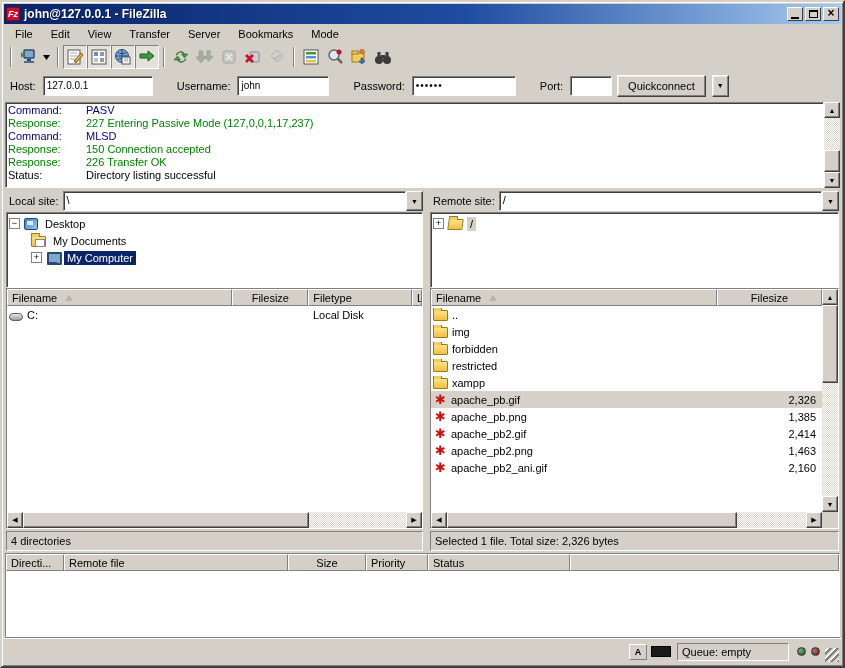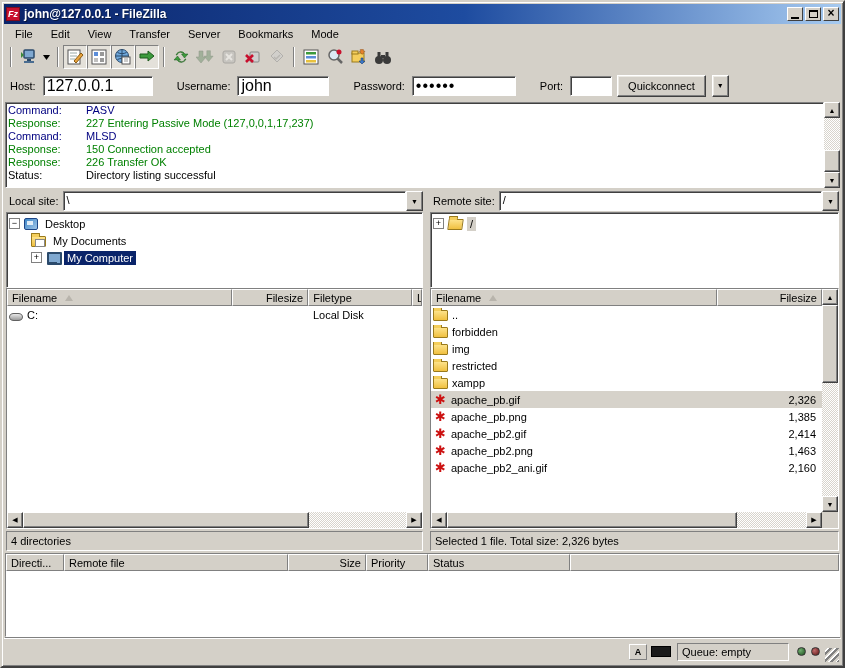--- a/index.html
+++ b/index.html
@@ -48,21 +48,21 @@
     border:1px solid transparent; background:transparent;
   }
   .tb-btn.pressed { border-color:#808080 #fff #fff #808080; background:#E4E1DA; }
   .tb-btn.dropdown { width:13px; }
   .tb-btn svg { display:block; }
   .dim { opacity:.45; filter:grayscale(60%); }
   
   .qcbar { height:29px; flex:0 0 29px; display:flex; align-items:center; padding-left:6px; gap:5px; }
   .qc-label { margin-right:2px; }
   .field {
-    background:#fff; height:20px; padding:2px 3px; font-size:16px;
+    background:#fff; height:20px; padding:2px 3px; font-size:10px;
     border:1px solid; border-color:#808080 #fff #fff #808080;
     box-shadow:inset 1px 1px 0 #404040; outline:none;
     font-family:"Liberation Sans","DejaVu Sans",sans-serif;
   }
   .f-host { width:110px; } .f-user { width:92px; }
   .f-pass { width:104px; letter-spacing:1px; } .f-port { width:42px; }
   .qc-btn {
     height:22px; padding:0 10px; background:#D4D0C8; font-size:11px;
     border:1px solid; border-color:#fff #404040 #404040 #fff;
     box-shadow:inset -1px -1px 0 #808080, inset 1px 1px 0 #ECEAE4;
@@ -148,21 +148,21 @@
   .ic-splat { color:#CC1111; font-size:13px; line-height:13px; width:15px; text-align:center; margin-right:3px; }
   
   .listwrap { flex:1; display:flex; margin:0 1px; min-height:0;border-radius:21px; }
   .listgrid { flex:1; display:flex; flex-direction:column; min-width:0;
     border:1px solid; border-color:#808080 #fff #fff #808080; }
   .listheader { height:17px; flex:0 0 17px; display:flex; background:#D4D0C8; overflow:hidden; }
   .col-h {
     display:flex; align-items:center; padding:0 4px; background:#D4D0C8;
     border:1px solid; border-color:#fff #808080 #808080 #fff; white-space:nowrap; overflow:hidden;
   }
-  .col-h.right { justify-content:flex-end; }
+  .col-h.right { justify-content:center; }
   .sort-arrow { width:0; height:0; margin-left:8px; border-left:4px solid transparent;
     border-right:4px solid transparent; border-bottom:6px solid #b8b4ac; }
   .listbody { flex:1; background:#fff; overflow:hidden; }
   .file-row { height:17px; display:flex; align-items:center; padding-left:2px; white-space:nowrap; }
   .file-row.selected { background:#D6D2CA; }
   .cell-name { flex:1; overflow:hidden; display:flex; align-items:center; }
   .cell-size { text-align:right; padding-right:6px; }
   .rm-size { width:104px; flex:0 0 104px; }
   .corner { width:16px; height:16px; background:#D4D0C8; }
   .statusline { height:20px; flex:0 0 20px; margin:2px 1px 0 1px; display:flex; align-items:center;
@@ -530,28 +530,28 @@
                 <div class="file-row">
                     <span class="cell-name">
                       <span class="ic ic-folder"></span>
                       <span>..</span>
                     </span>
                     <span class="cell-size rm-size"></span>
                   </div>
                 <div class="file-row">
                     <span class="cell-name">
                       <span class="ic ic-folder"></span>
+                      <span>img</span>
+                    </span>
+                    <span class="cell-size rm-size"></span>
+                  </div>
+                <div class="file-row">
+                    <span class="cell-name">
+                      <span class="ic ic-folder"></span>
                       <span>forbidden</span>
-                    </span>
-                    <span class="cell-size rm-size"></span>
-                  </div>
-                <div class="file-row">
-                    <span class="cell-name">
-                      <span class="ic ic-folder"></span>
-                      <span>img</span>
                     </span>
                     <span class="cell-size rm-size"></span>
                   </div>
                 <div class="file-row">
                     <span class="cell-name">
                       <span class="ic ic-folder"></span>
                       <span>restricted</span>
                     </span>
                     <span class="cell-size rm-size"></span>
                   </div>

